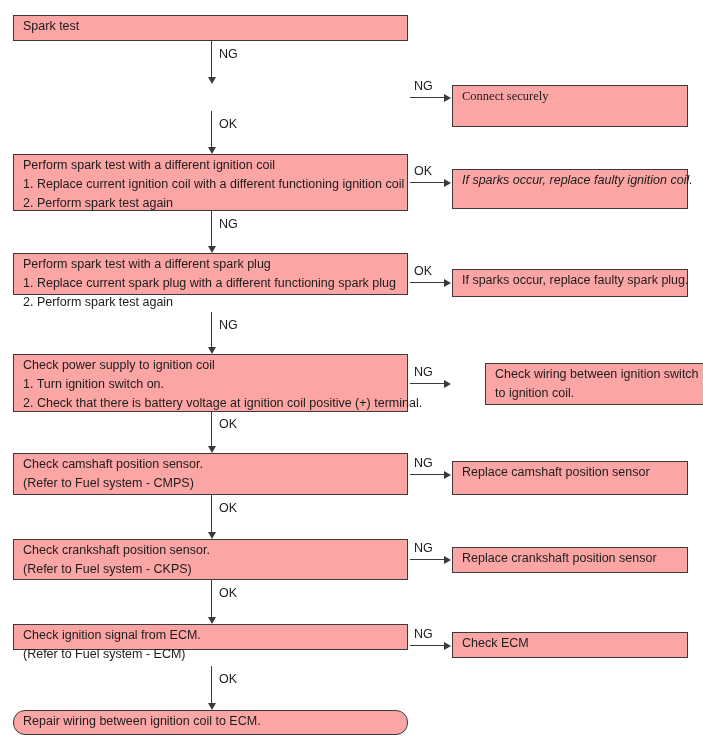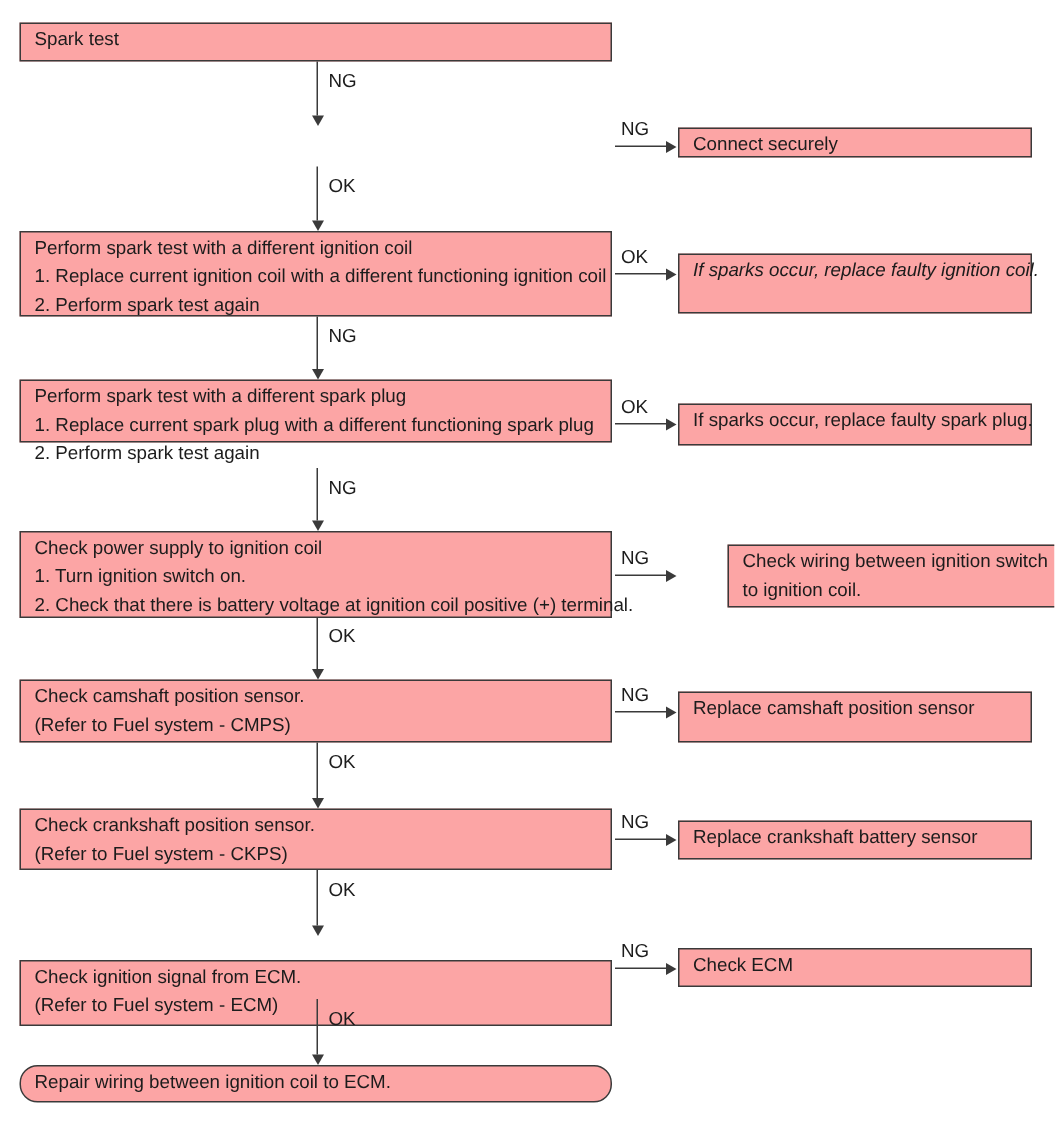--- a/index.html
+++ b/index.html
@@ -29,25 +29,25 @@
   .line { white-space: nowrap; }
 
   
   .lb1 { top: 15px;  height: 26px; }
   .lb2 { top: 84px;  height: 27px; }
   .lb3 { top: 154px; height: 57px; }
   .lb4 { top: 253px; height: 42px; }
   .lb5 { top: 354px; height: 58px; }
   .lb6 { top: 453px; height: 42px; }
   .lb7 { top: 539px; height: 41px; }
-  .lb8 { top: 624px; height: 44px; margin-top: 16px; }
+  .lb8 { top: 624px; height: 26px; }
   .lb9 { top: 710px; height: 25px; border-radius: 12px; }
 
   
-  .rb1 { top: 85px;  height: 20px; }
+  .rb1 { top: 85px;  height: 42px; font-family: Liberation Serif, serif; }
   .rb2 { top: 169px; height: 40px; font-style: italic; }
   .rb3 { top: 269px; height: 28px; }
   .rb4 { top: 363px; height: 42px; margin-left: 33px; }
   .rb5 { top: 461px; height: 34px; }
   .rb6 { top: 547px; height: 26px; }
   .rb7 { top: 632px; height: 26px; }
 
   
   .va {
     position: absolute;
@@ -189,21 +189,21 @@
   <div class="box rbox rb4">
     <div class="line">Check wiring between ignition switch</div>
     <div class="line">to ignition coil.</div>
   </div>
 
   <div class="box rbox rb5">
     <div class="line">Replace camshaft position sensor</div>
   </div>
 
   <div class="box rbox rb6">
-    <div class="line">Replace crankshaft battery sensor</div>
+    <div class="line">Replace crankshaft position sensor</div>
   </div>
 
   <div class="box rbox rb7">
     <div class="line">Check ECM</div>
   </div>
 
   <div class="va va1"></div>
   <div class="valab vl1">NG</div>
 
   <div class="va va2"></div>

